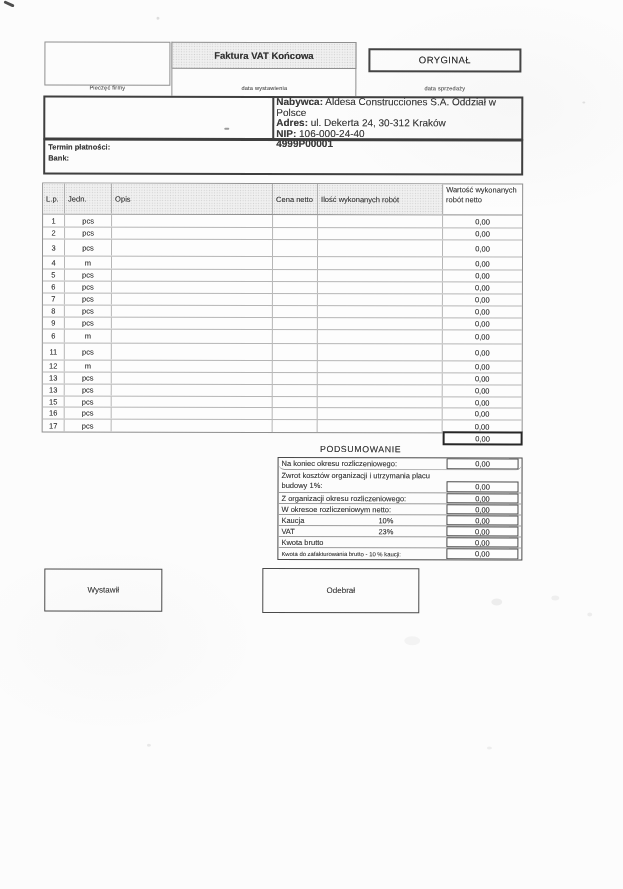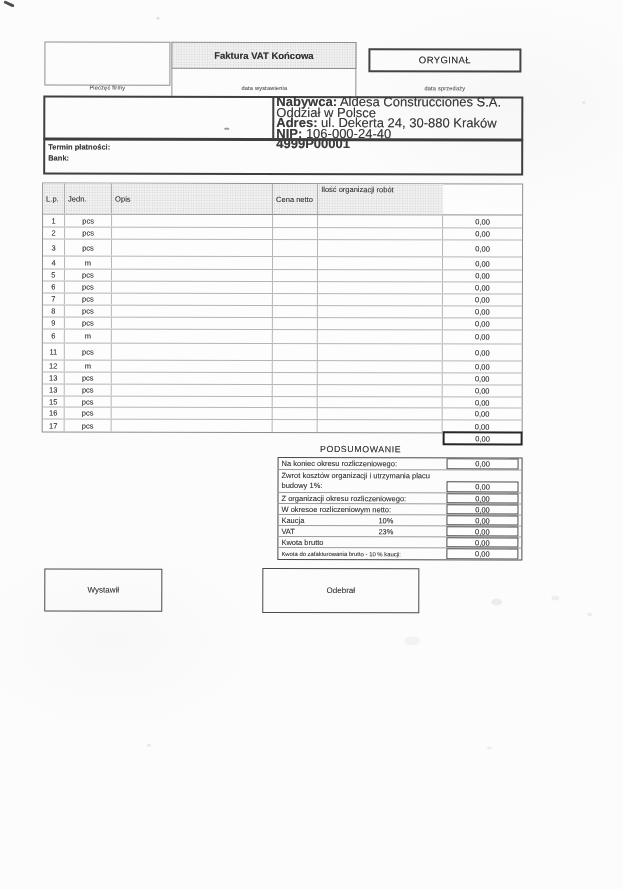--- a/index.html
+++ b/index.html
@@ -73,39 +73,40 @@
     <div class="abs stamp-box"></div>
     <div class="abs title-col"></div>
     <div class="abs title-box shade">Faktura VAT Końcowa</div>
     <div class="abs orig-box">ORYGINAŁ</div>
     <div class="abs tiny ctr" style="left:44px;top:85px;width:126px;">Pieczęć firmy</div>
     <div class="abs tiny ctr" style="left:172px;top:85px;width:184px;">data wystawienia</div>
     <div class="abs tiny ctr" style="left:368px;top:85px;width:153px;">data sprzedaży</div>
 
     <div class="abs party-box"></div>
     <div class="abs party-divider"></div>
-    <div class="abs" style="left:276px;top:97px;width:245px;font-size:13px;line-height:10.6px;">
+    <div class="abs" style="left:276px;top:97px;width:245px;font-size:10px;line-height:10.6px;">
       <div><span class="b">Nabywca:</span> <span>Aldesa Construcciones S.A. Oddział w Polsce</span></div>
-      <div><span class="b">Adres:</span> <span>ul. Dekerta 24, 30-880 Kraków</span></div>
+      <div><span class="b">Adres:</span> <span>ul. Dekerta 24, 30-312 Kraków</span></div>
       <div><span class="b">NIP:</span> <span>106-000-24-40</span></div>
       <div class="b">4999P00001</div>
     </div>
 
     <div class="abs pay-box t75">
       <div class="b">Termin płatności:</div>
       <div class="b">Bank:</div>
     </div>
 
     <div class="abs items">
       <div class="thead">
         <div class="th w-lp shade">L.p.</div>
         <div class="th w-unit shade">Jedn.</div>
         <div class="th w-opis shade">Opis</div>
         <div class="th w-cena shade">Cena netto</div>
-        <div class="th w-ilosc shade">Ilość organizacji robót</div>
+        <div class="th w-ilosc shade">Ilość wykonanych robót</div>
+        <div class="th w-val">Wartość wykonanych robót netto</div>
       </div>
       <div>
   <div class="trow" style="height: 13px;">
     <div class="c w-lp">1</div>
     <div class="c w-unit">pcs</div>
     <div class="c w-opis"></div>
     <div class="c w-cena"></div>
     <div class="c w-ilosc"></div>
     <div class="c w-val">0,00</div>
   </div>
@@ -252,21 +253,21 @@
     <div class="c w-cena"></div>
     <div class="c w-ilosc"></div>
     <div class="c w-val">0,00</div>
   </div>
 </div>
     </div>
     <div class="abs total-box">0,00</div>
 
     <div class="abs sum-title">PODSUMOWANIE</div>
     <div class="abs sum-box">
-      <div class="srow" style="height:12px;">
+      <div class="srow" style="height:12px;border-radius:6px;">
         <div class="lab">Na koniec okresu rozliczeniowego:</div>
         <div class="sval">0,00</div>
       </div>
       <div class="srow" style="height:23px;">
         <div class="lab">Zwrot kosztów organizacji i utrzymania placu budowy 1%:</div>
         <div class="sval" style="top:11px;">0,00</div>
       </div>
       <div class="srow" style="height:11px;">
         <div class="lab">Z organizacji okresu rozliczeniowego:</div>
         <div class="sval">0,00</div>

